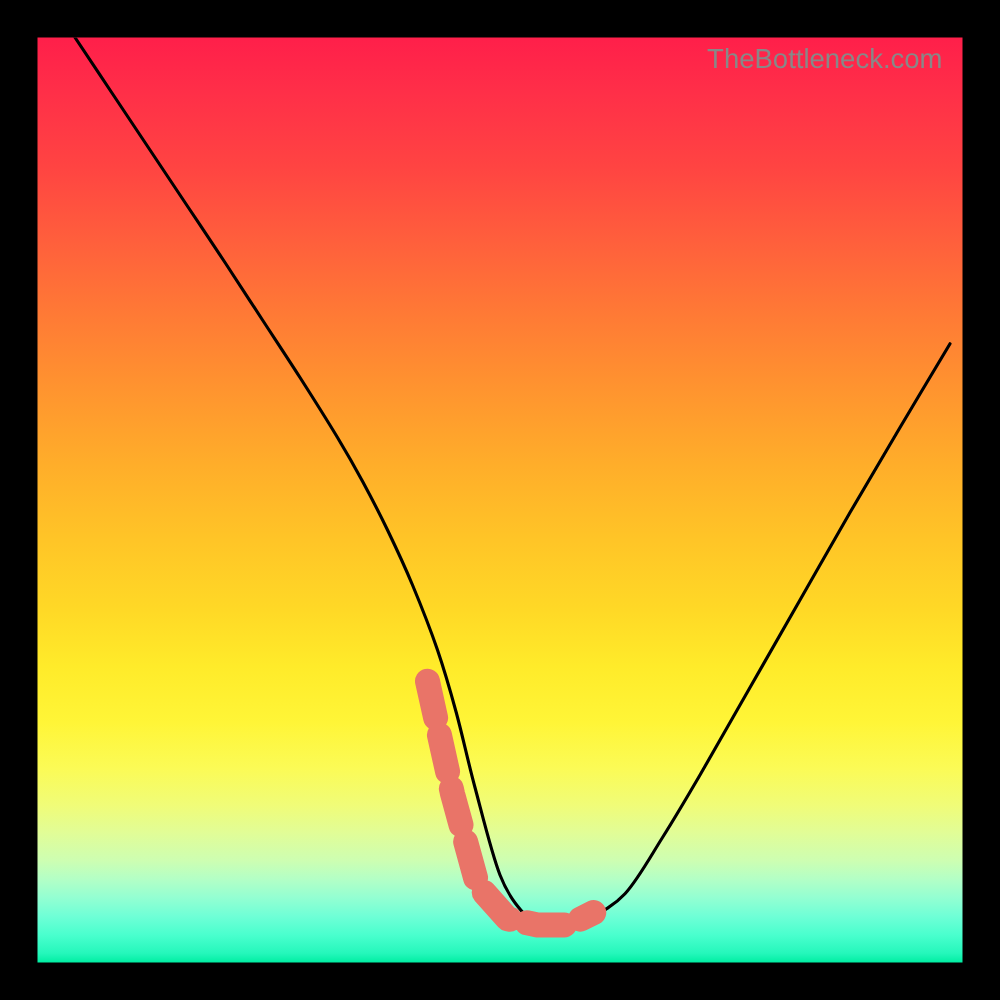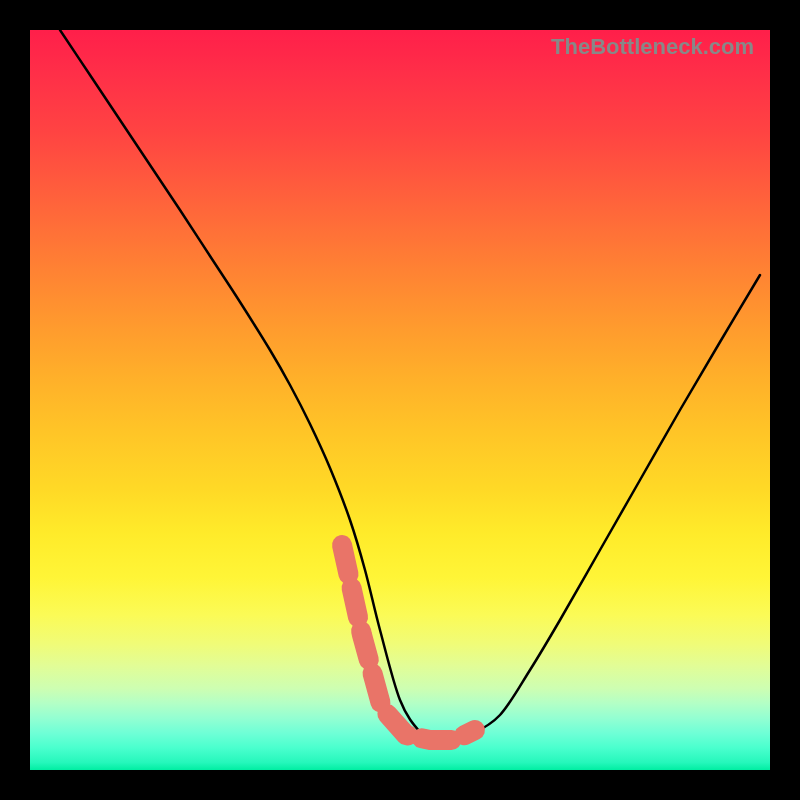--- a/index.html
+++ b/index.html
@@ -36,21 +36,21 @@
       #4affce 97%,
       #25f7bb 99%,
       #00eea2 100%);
   }
   .watermark {
     position: absolute;
     top: 4px;
     right: 16px;
     font-family: Arial, Helvetica, sans-serif;
     font-size: 22px;
-    font-weight: 700;
+    font-weight: 400;
     color: #888888;
     user-select: none;
   }
   svg.curves {
     position: absolute;
     left: 0; top: 0;
     width: 740px; height: 740px;
   }
 </style>
 </head>

